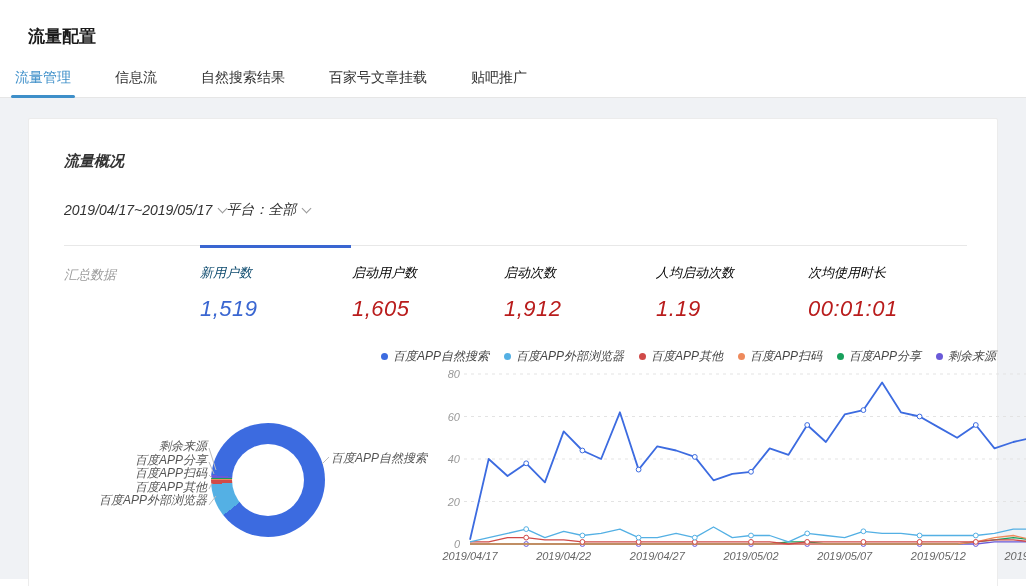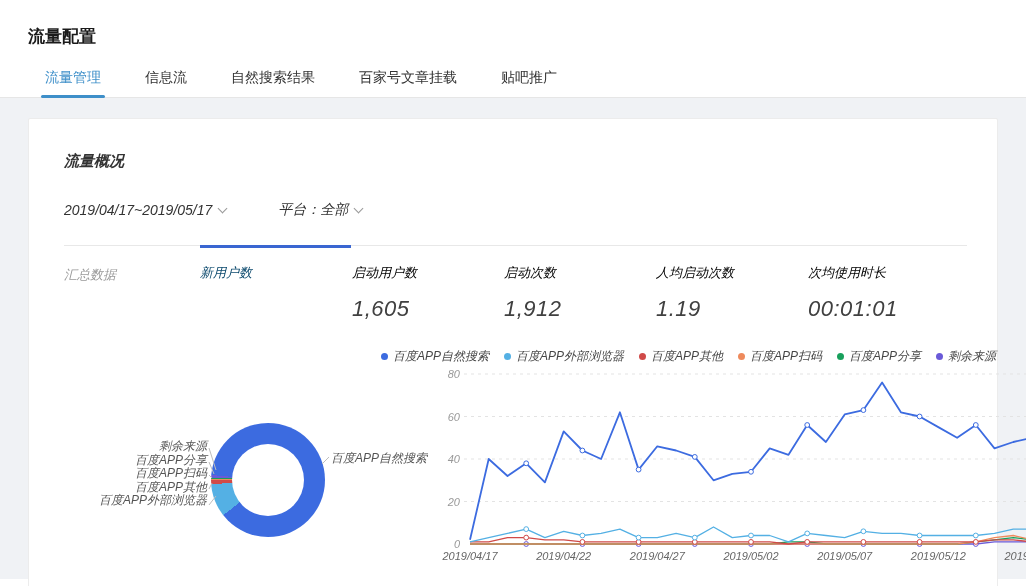--- a/index.html
+++ b/index.html
@@ -5,21 +5,21 @@
   * { margin:0; padding:0; box-sizing:border-box; }
   html,body { width:1026px; height:586px; overflow:hidden; }
   body {
     font-family:"Liberation Sans","DejaVu Sans",sans-serif;
     background:#ffffff; color:#333;
   }
   .page-header { padding:25px 0 0 28px; background:#fff; }
   .page-title { font-size:17px; font-weight:bold; color:#1a1a1a; }
 
   .tabbar {
-    margin-top:18px; padding-left:41px;
+    margin-top:18px; padding-left:11px;
     border-bottom:1px solid #e6e6e6; background:#fff;
     display:flex; align-items:flex-end; height:32px;
   }
   .tab {
     font-size:14px; color:#333; padding:0 4px 10px 4px; margin-right:36px;
     cursor:pointer; position:relative; white-space:nowrap;
   }
   .tab.active { color:#3e8fc9; }
   .tab.active::after {
     content:""; position:absolute; left:0; right:0; bottom:-1px;
@@ -28,35 +28,35 @@
 
   .content-bg { background:#f0f2f5; padding:20px 28px 11px 28px; height:481px; }
   .card {
     background:#fff; border:1px solid #ececec; border-radius:2px;
     height:470px; padding:33px 30px 0 35px; position:relative;font-style:italic;
   }
   .card-title { font-size:15px; font-weight:bold; color:#333; }
 
   .filters { margin-top:30px; display:flex; align-items:center; font-size:14px; color:#333; }
   .select-ctl { display:inline-flex; align-items:center; cursor:pointer; }
-  .select-ctl + .select-ctl { margin-left:52px; }
+  .select-ctl + .select-ctl { }
   .chev {
     display:inline-block; width:7px; height:7px; margin-left:7px; margin-top:-4px;
     border-right:1px solid #999; border-bottom:1px solid #999; transform:rotate(45deg);
   }
   .filter-label { color:#333; }
 
   .stats-divider { margin-top:26px; position:relative; border-top:1px solid #e8e8e8; }
   .stat-indicator { position:absolute; top:-1px; left:136px; width:151px; height:3px; background:#3a66d1; }
 
   .stats-row { display:flex; padding-top:18px; }
   .summary-label { width:136px; font-size:13px; color:#999; padding-top:2px; }
   .stat-col { width:152px; cursor:pointer; }
   .stat-label { font-size:13px; color:#000000; }
-  .stat-value { font-size:22px; color:#404040; margin-top:14px; letter-spacing:0.5px; }
+  .stat-value { font-size:22px; color:#b91c1c; margin-top:14px; letter-spacing:0.5px; }
   .stat-col.active .stat-label { color:#0c4a6e; }
   .stat-col.active .stat-value { color:#3a66d1; }
 
   .charts { position:relative; height:256px; margin-top:22px; }
 
   .legend { position:absolute; left:317px; top:4px; display:flex; gap:15px; }
   .legend-item { display:flex; align-items:center; font-size:12px; color:#464646; cursor:pointer; white-space:nowrap; }
   .legend-dot { width:7px; height:7px; border-radius:50%; margin-right:5px; }
 
   .donut {
@@ -107,20 +107,21 @@
     </div>
 
     <div class="stats-divider">
       <div class="stat-indicator"></div>
     </div>
 
     <div class="stats-row">
       <div class="summary-label">汇总数据</div>
       <div class="stat-col active">
         <div class="stat-label">新用户数</div>
+        <div class="stat-value">1,519</div>
       </div>
       <div class="stat-col">
         <div class="stat-label">启动用户数</div>
         <div class="stat-value">1,605</div>
       </div>
       <div class="stat-col">
         <div class="stat-label">启动次数</div>
         <div class="stat-value">1,912</div>
       </div>
       <div class="stat-col">

